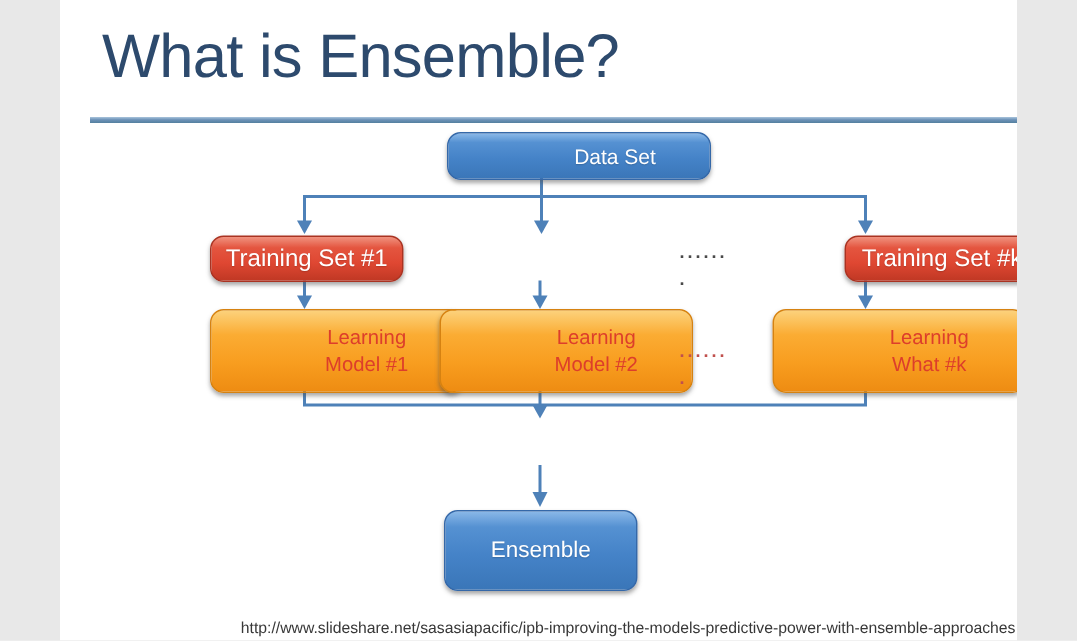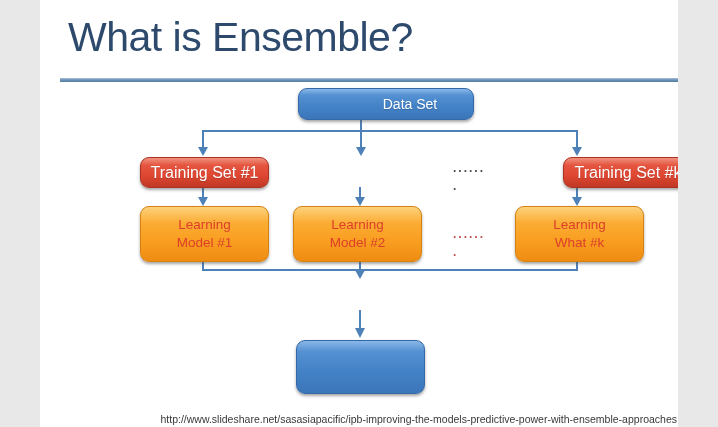--- a/index.html
+++ b/index.html
@@ -29,21 +29,21 @@
     background:linear-gradient(180deg,#8ab8e8 0%,#5591d2 20%,#4583c8 55%,#3a76b8 100%);
     border:1px solid #3568a8;
   }
   .node-red{
     background:linear-gradient(180deg,#f0927f 0%,#e4553f 25%,#df4732 60%,#c03824 100%);
     border:1px solid #a93322;
   }
   .node-orange{
     background:linear-gradient(180deg,#fcd27c 0%,#fbac33 30%,#f89d1f 65%,#ee8c12 100%);
     border:1px solid #d68211;
-    color:#dd3e2b;text-shadow:none;
+    color:#dd3e2b;text-shadow:none;padding-left:40px;
   }
   .lbl-14{font-size:14px;padding-left:48px;}
   .lbl-13{font-size:16px;}
   .two-line{line-height:18px;font-size:13.5px;}
   .ens-line{line-height:20px;font-size:15px;}
   .dots{
     position:absolute;width:44px;
     font-size:12px;font-weight:700;letter-spacing:2px;line-height:15px;
   }
   .dots-gray{color:#4a4a4a;}
@@ -114,17 +114,18 @@
     <span>What #k</span>
   </div>
 
   <div class="dots dots-red" style="left:413px;top:227px;">
     <div class="d1">......</div>
     <div class="d2">.</div>
   </div>
 
 
   <div class="node node-blue ens-line" style="left:256px;top:340px;width:127px;height:52px;">
+    <span>Ensemble</span>
   </div>
 
   <div class="footer-url">http://www.slideshare.net/sasasiapacific/ipb-improving-the-models-predictive-power-with-ensemble-approaches</div>
 
 </div>
 
 </body></html>

